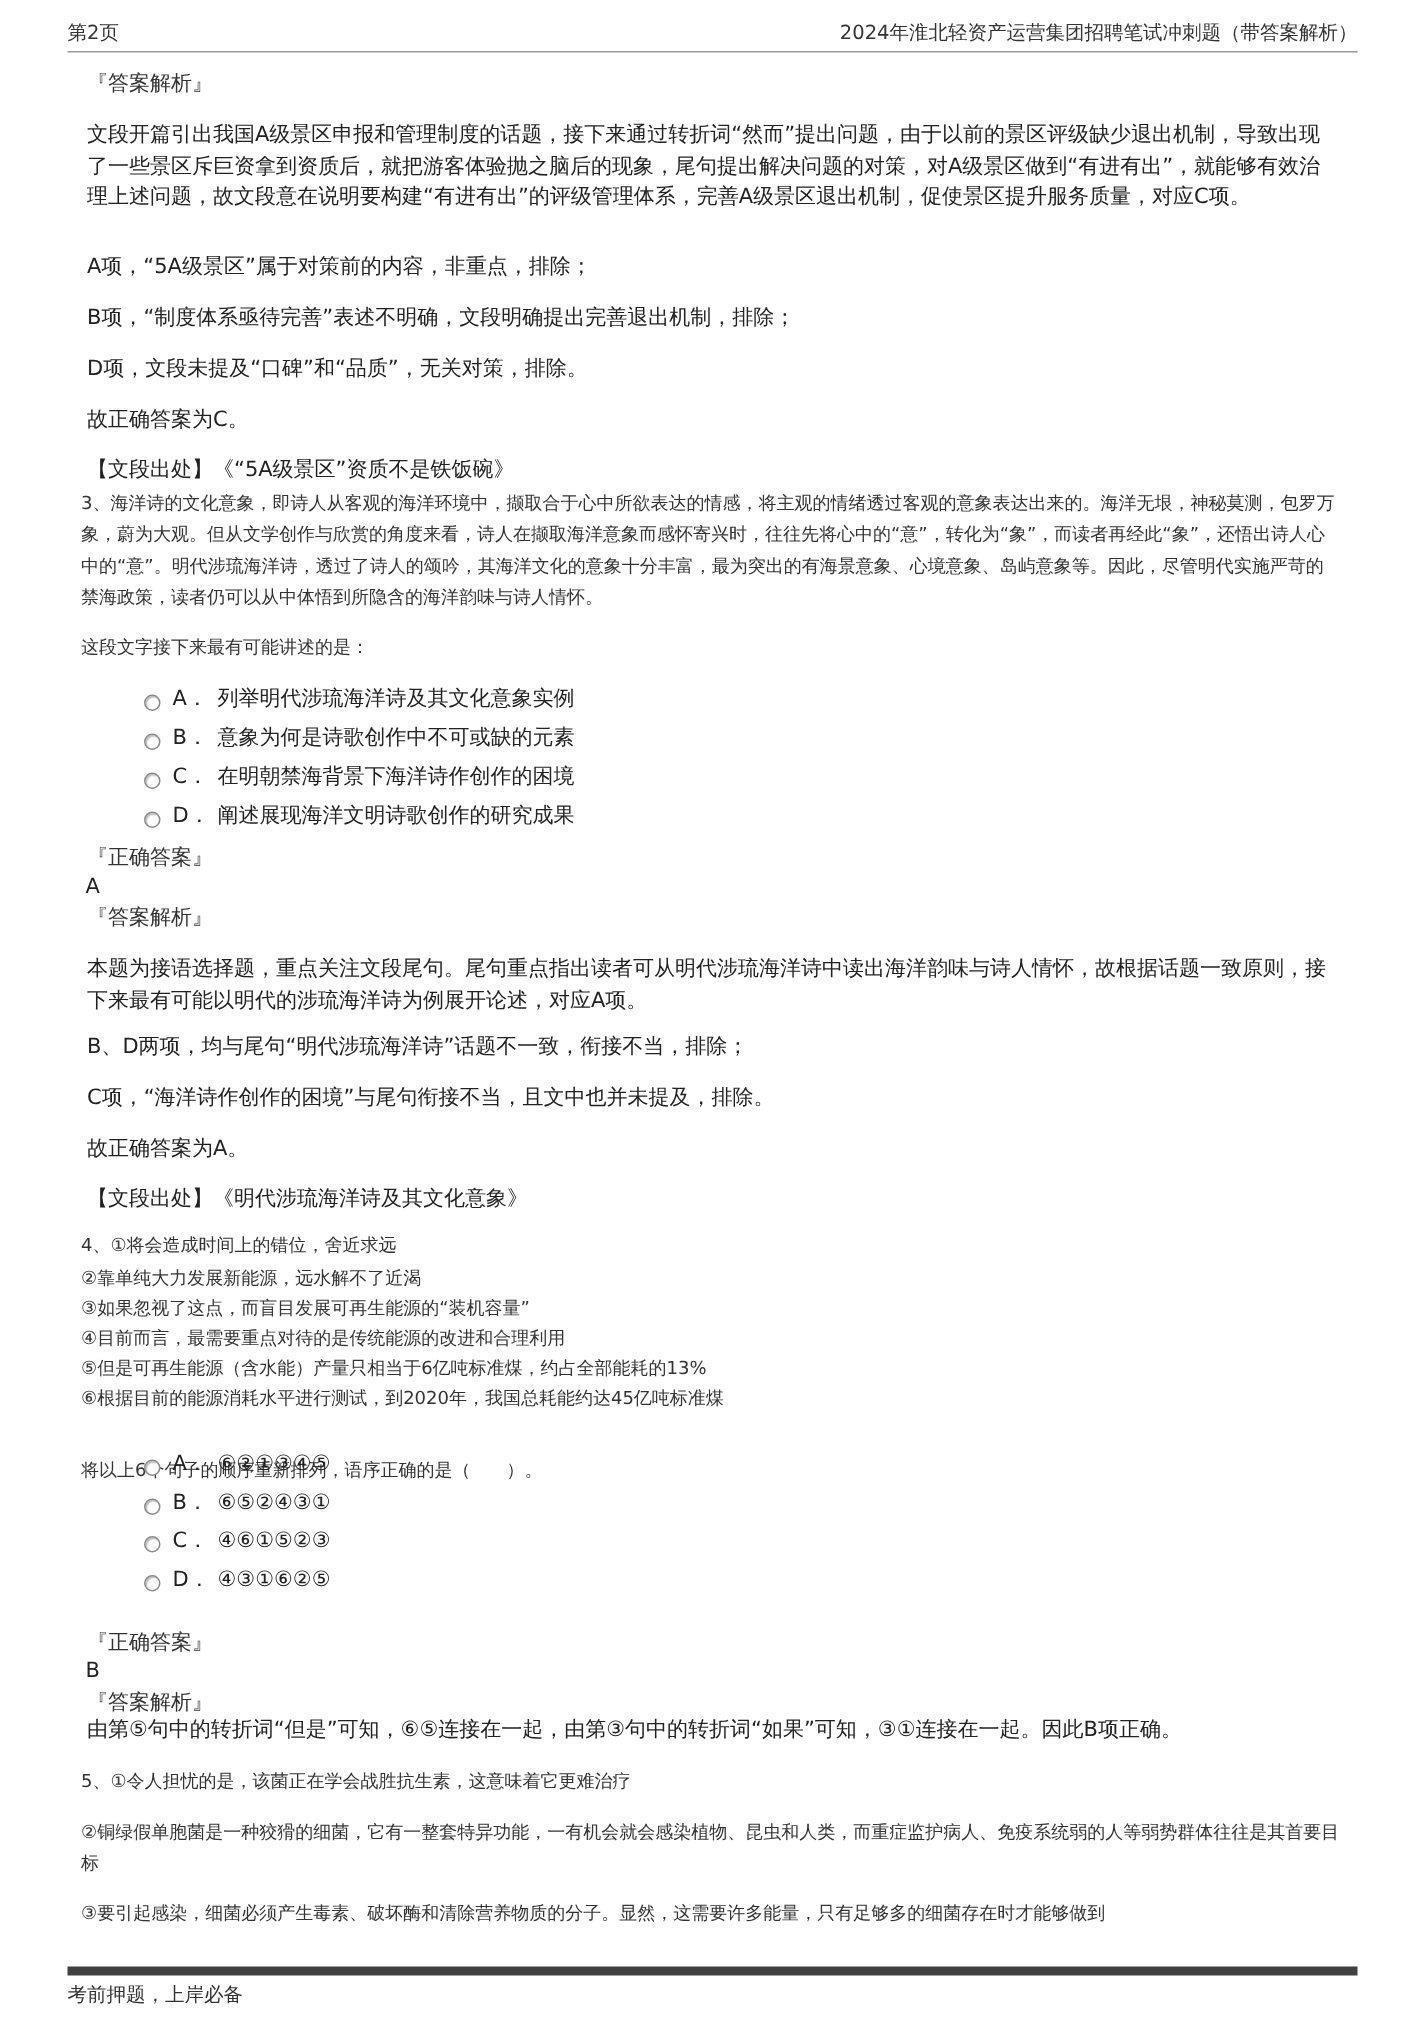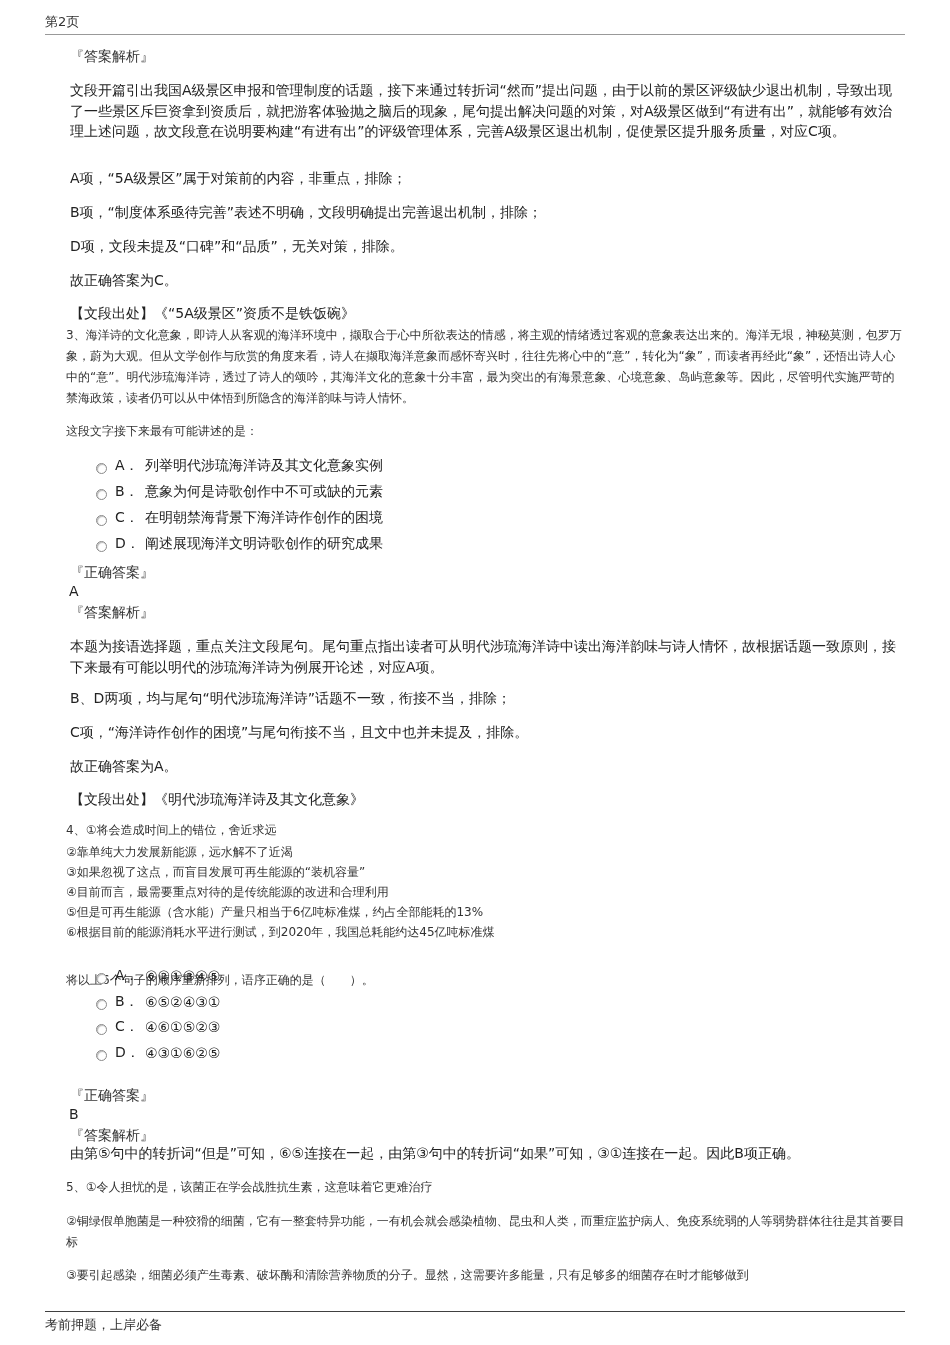--- a/index.html
+++ b/index.html
@@ -10,42 +10,43 @@
   }
   .header {
     position: absolute; left: 45px; right: 45px; top: 12px; height: 20px;
     border-bottom: 1px solid #999;
     font-size: 13px; color: #333;
     display: flex; justify-content: space-between; align-items: center;
     padding-bottom: 2px;
   }
   .footer {
     position: absolute; left: 45px; right: 45px; top: 1311px; height: 22px;
-    border-top: 1px solid #404040;
+    border-top: 6px solid #404040;
     font-size: 13px; color: #333;
     display: flex; justify-content: space-between; align-items: center;
     padding-top: 2px;
   }
   .content { position: absolute; left: 0; top: 0; width: 950px; }
-  .blk { position: absolute; left: 58px; width: 830px; font-size: 14px; line-height: 20.5px; color: #222; margin-left: 12px; }
+  .blk { position: absolute; left: 58px; width: 830px; font-size: 14px; line-height: 20.5px; color: #222; }
   .small { font-size: 12px; line-height: 21px; color: #333; }
   .label { font-size: 14px; color: #333; }
   .opt { position: absolute; left: 96px; font-size: 14px; color: #222; display: flex; align-items: center; }
   .radio {
     width: 9px; height: 9px; border-radius: 50%;
     border: 1px solid #8a8a8a; background: #fff; margin-right: 8px; margin-top: 4px;
     box-shadow: inset 1px 1px 1px #bbb;
   }
   .opt .letter { width: 30px; }
 </style>
 </head>
 <body>
 
 <div class="header">
   <span>第2页</span>
+  <span>2024年淮北轻资产运营集团招聘笔试冲刺题（带答案解析）</span>
 </div>
 
 <div class="content">
 
   <div class="blk label" style="top:46px;">『答案解析』</div>
   <div class="blk" style="top:80px;">文段开篇引出我国A级景区申报和管理制度的话题，接下来通过转折词“然而”提出问题，由于以前的景区评级缺少退出机制，导致出现了一些景区斥巨资拿到资质后，就把游客体验抛之脑后的现象，尾句提出解决问题的对策，对A级景区做到“有进有出”，就能够有效治理上述问题，故文段意在说明要构建“有进有出”的评级管理体系，完善A级景区退出机制，促使景区提升服务质量，对应C项。</div>
   <div class="blk" style="top:168px;">A项，“5A级景区”属于对策前的内容，非重点，排除；</div>
   <div class="blk" style="top:202px;">B项，“制度体系亟待完善”表述不明确，文段明确提出完善退出机制，排除；</div>
   <div class="blk" style="top:236px;">D项，文段未提及“口碑”和“品质”，无关对策，排除。</div>
   <div class="blk" style="top:270px;">故正确答案为C。</div>

